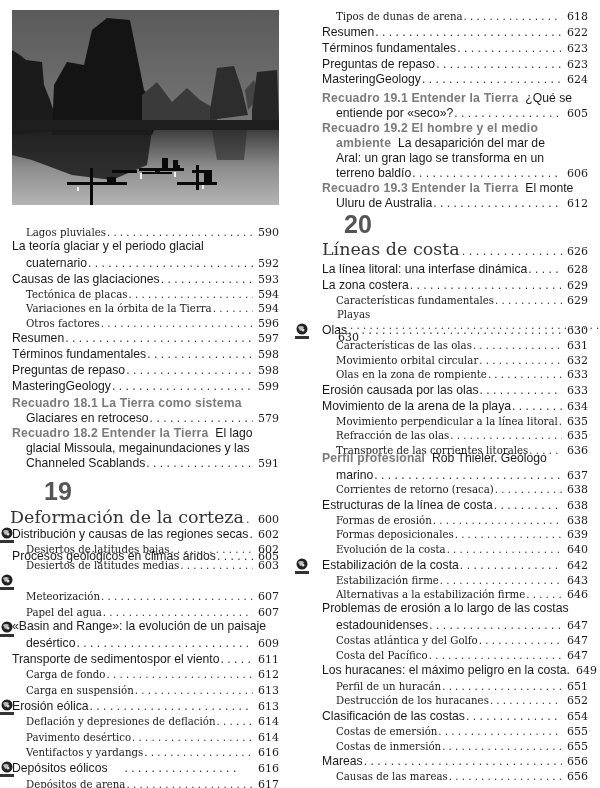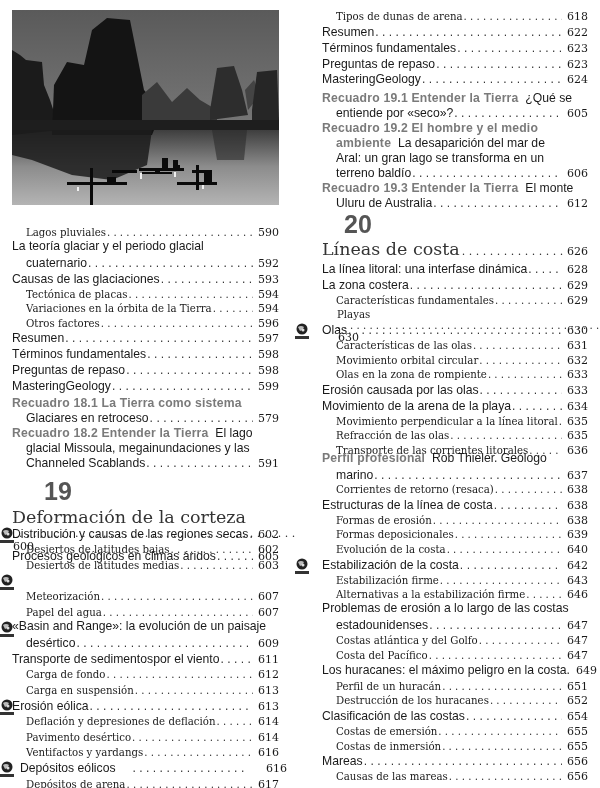--- a/index.html
+++ b/index.html
@@ -144,21 +144,21 @@
       </div>
       <div class="wrap rec" style="left: 12px; top: 426px;"><span class="lab">Recuadro 18.2  Entender la Tierra</span>&nbsp; <span>El lago</span></div>
       <div class="wrap rec" style="left: 26px; top: 441px;">glacial Missoula, megainundaciones y las</div>
       <div class="entry lvl1" style="left: 26px; top: 456px; width: 253px;">
         <span class="t">Channeled Scablands</span>
         <span class="dots"></span>
         <span class="p">591</span>
       </div>
     </div>
   <div class="chapnum" style="left:44px; top:477px;">19</div>
-  <div class="chaptitle" style="left:10px; top:507px; width:269px;flex-direction:column;">
+  <div class="chaptitle" style="left:10px; top:507px; width:269px;">
     <span>Deformación de la corteza</span>
     <span class="dots"></span>
     <span class="p">600</span>
   </div>
   <div id="left-chap">
       <span class="earth-icon" style="left: 0px; top: 527px;"><svg width="14" height="18" viewBox="0 0 14 18">
           <circle cx="7" cy="6" r="5.5" fill="#222"></circle>
           <path d="M3 4 Q6 2 9 4 Q8 7 5 8 Z" fill="#bbb"></path>
           <circle cx="8" cy="7" r="1.5" fill="#ddd"></circle>
           <rect x="0" y="13" width="14" height="3" fill="#333"></rect>
@@ -251,21 +251,21 @@
         <span class="t">Ventifactos y yardangs</span>
         <span class="dots"></span>
         <span class="p">616</span>
       </div>
       <span class="earth-icon" style="left: 0px; top: 761.2px;"><svg width="14" height="18" viewBox="0 0 14 18">
           <circle cx="7" cy="6" r="5.5" fill="#222"></circle>
           <path d="M3 4 Q6 2 9 4 Q8 7 5 8 Z" fill="#bbb"></path>
           <circle cx="8" cy="7" r="1.5" fill="#ddd"></circle>
           <rect x="0" y="13" width="14" height="3" fill="#333"></rect>
         </svg></span>
-      <div class="entry lvl1" style="left: 20px; top: 761.2px; width: 267px; gap: 16px;">
+      <div class="entry lvl1" style="left: 12px; top: 761.2px; width: 267px; gap: 16px;">
         <span class="t">Depósitos eólicos</span>
         <span class="dots"></span>
         <span class="p">616</span>
       </div>
       <div class="entry lvl2" style="left: 26px; top: 777.5px; width: 253px;">
         <span class="t">Depósitos de arena</span>
         <span class="dots"></span>
         <span class="p">617</span>
       </div>
     </div>

